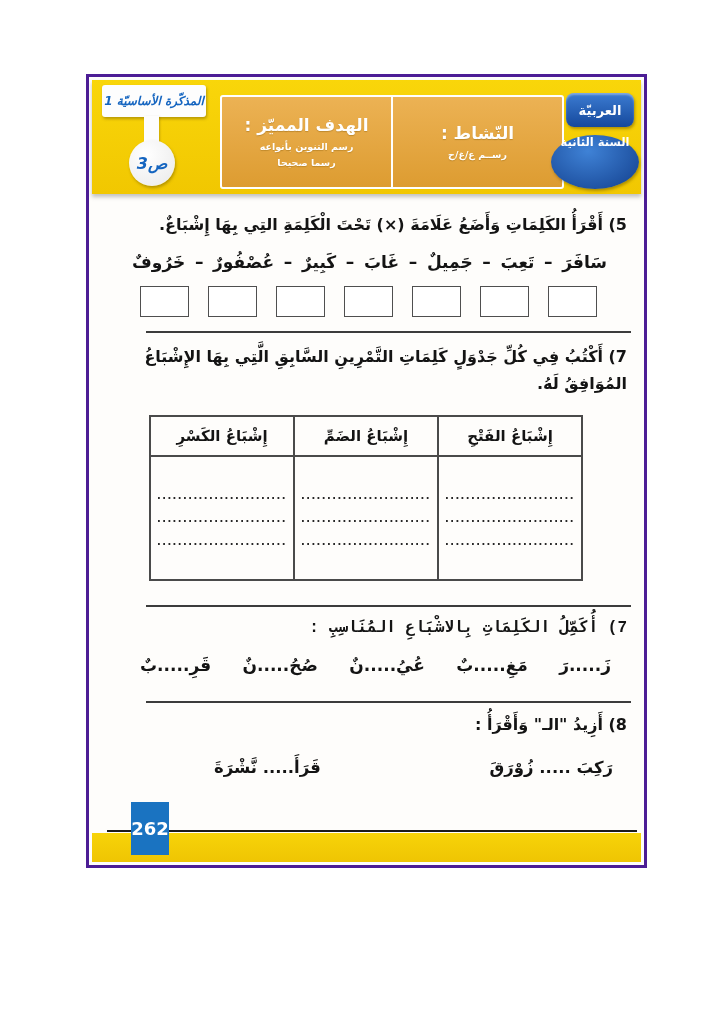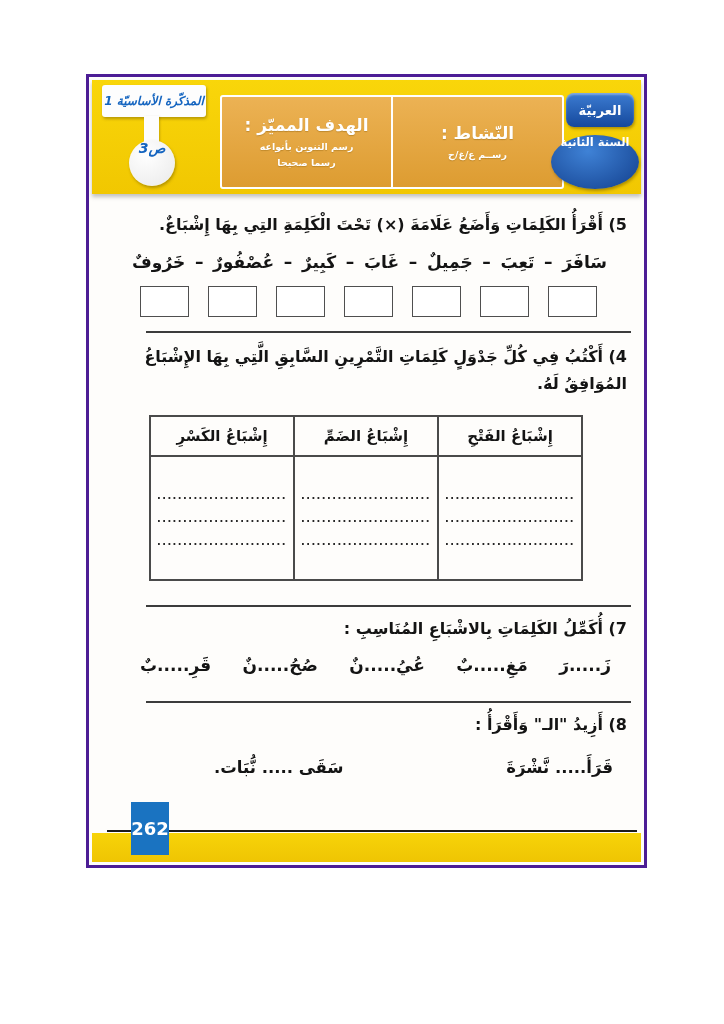--- a/index.html
+++ b/index.html
@@ -25,22 +25,22 @@
     font-style:italic;
   }
   .tab-stem{
     position:absolute;left:52px;top:36px;width:15px;height:32px;
     background:#fdfdfd;box-shadow:1px 1px 2px rgba(90,70,0,.3);
   }
   .page-badge{
     position:absolute;left:37px;top:60px;width:46px;height:46px;border-radius:50%;
     background:radial-gradient(circle at 38% 32%,#ffffff,#e9e9e9);
     box-shadow:1px 2px 3px rgba(90,70,0,.4);
-    color:#1565c0;font-weight:bold;font-size:14px;font-style:italic;
-    display:flex;justify-content:center;direction:rtl;
+    color:#1565c0;font-weight:bold;font-size:16px;font-style:italic;
+    display:flex;align-items:center;justify-content:center;direction:rtl;
   }
   .obj-box{
     position:absolute;left:128px;top:15px;width:344px;height:94px;
     background:linear-gradient(#ecb254,#dd9c31);
     border:2px solid #fff;border-radius:3px;box-sizing:border-box;
     display:flex;direction:rtl;
   }
   .obj-half{
     flex:1;display:flex;flex-direction:column;align-items:center;justify-content:center;
     color:#fff;text-align:center;padding:2px 4px;
@@ -97,21 +97,21 @@
   }
   table.ishba-table th{
     height:36px;font-size:15px;font-weight:bold;text-align:center;line-height:1.5;
   }
   table.ishba-table td{height:120px;vertical-align:middle;}
   .dot-line{
     text-align:center;font-weight:bold;font-size:10px;letter-spacing:1.4px;
     color:#262626;margin:10px 5px;white-space:nowrap;overflow:hidden;line-height:13px;
   }
   .sep2{margin-top:24px;}
-  .h-ex7{margin-top:8px;}
+  .h-ex7{margin-top:8px;font-family:Liberation Mono, monospace;}
   .ex7-words{
     display:flex;justify-content:space-between;
     margin:10px 30px 0 48px;font-weight:bold;font-size:17px;line-height:1.6;
   }
   .sep3{margin-top:22px;}
   .h-ex8{margin-top:8px;}
   .ex8-words{
     display:flex;justify-content:space-between;
     margin:16px 28px 0 122px;font-weight:bold;font-size:16.5px;line-height:1.6;
   }
@@ -181,21 +181,21 @@
         <div class="answer-box"></div>
         <div class="answer-box"></div>
         <div class="answer-box"></div>
         <div class="answer-box"></div>
         <div class="answer-box"></div>
         <div class="answer-box"></div>
       </div>
 
     <hr class="sep">
 
-    <div class="h-ex h-ex6">4) أَكْتُبُ فِي كُلِّ جَدْوَلٍ كَلِمَاتِ التَّمْرِينِ السَّابِقِ الَّتِي بِهَا الإِشْبَاعُ المُوَافِقُ لَهُ.</div>
+    <div class="h-ex h-ex6">7) أَكْتُبُ فِي كُلِّ جَدْوَلٍ كَلِمَاتِ التَّمْرِينِ السَّابِقِ الَّتِي بِهَا الإِشْبَاعُ المُوَافِقُ لَهُ.</div>
     <table class="ishba-table">
       <thead>
           <tr>
             <th>إِشْبَاعُ الفَتْحِ</th>
             <th>إِشْبَاعُ الضَمِّ</th>
             <th>إِشْبَاعُ الكَسْرِ</th>
           </tr>
         </thead>
       <tbody>
           <tr>
@@ -226,22 +226,22 @@
         <span class="word">مَغِ.....بٌ</span>
         <span class="word">عُيُ.....نٌ</span>
         <span class="word">صُحُ.....نٌ</span>
         <span class="word">قَرِ.....بٌ</span>
       </div>
 
     <hr class="sep sep3">
 
     <div class="h-ex h-ex8">8) أَزِيدُ "الـ" وَأَقْرَأُ :</div>
     <div class="ex8-words">
+        <span class="word">رَكِبَ ..... زُوْرَقَ</span>
         <span class="word">قَرَأَ..... نَّشْرَةَ</span>
-        <span class="word">سَقَى ..... نُّبَات.</span>
       </div>
 
   </div>
 
   <div class="footer-line"></div>
   <div class="footer-band"></div>
   <div class="page-num">
     <span>262</span>
   </div>
 

